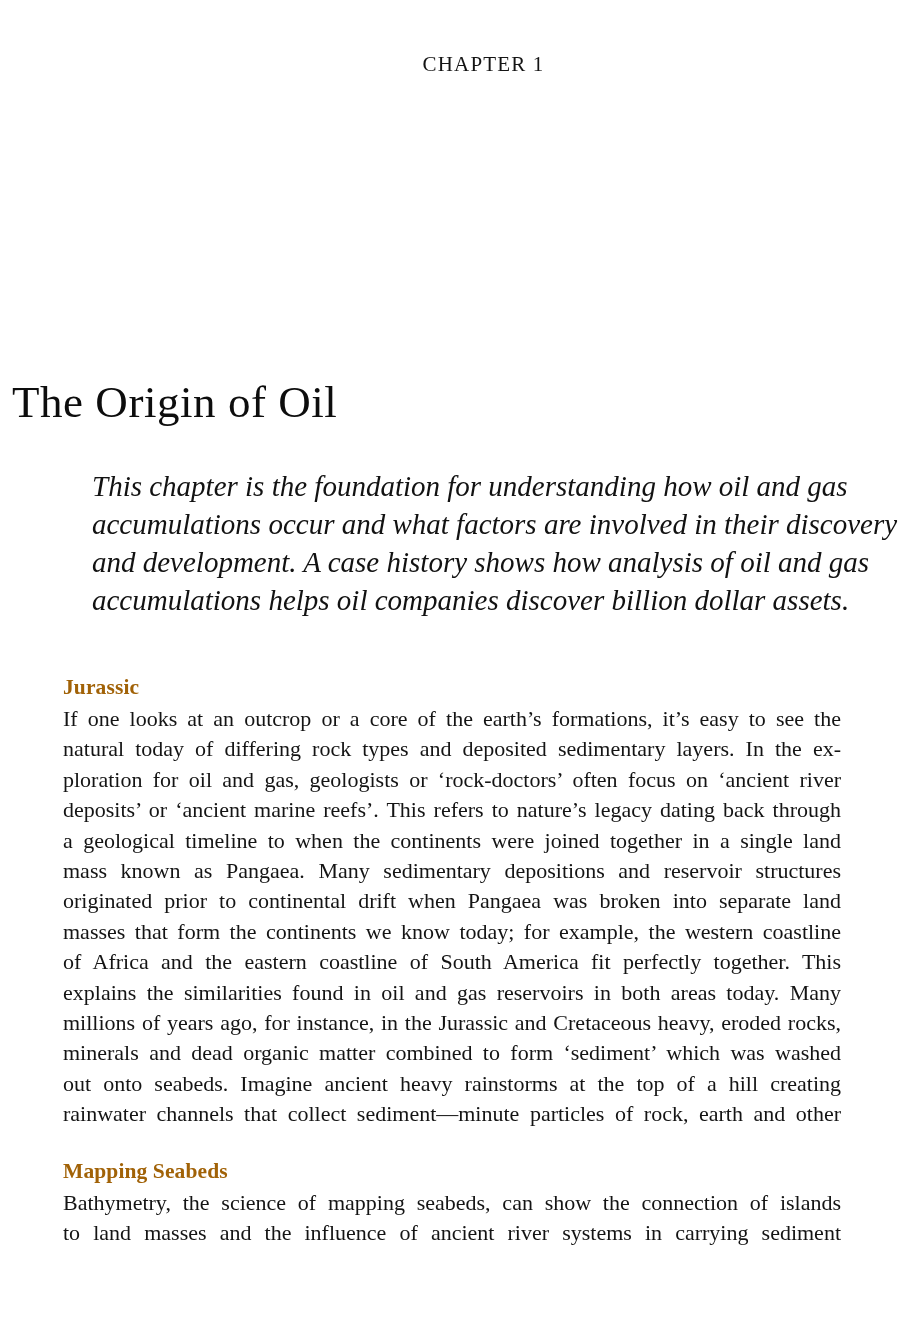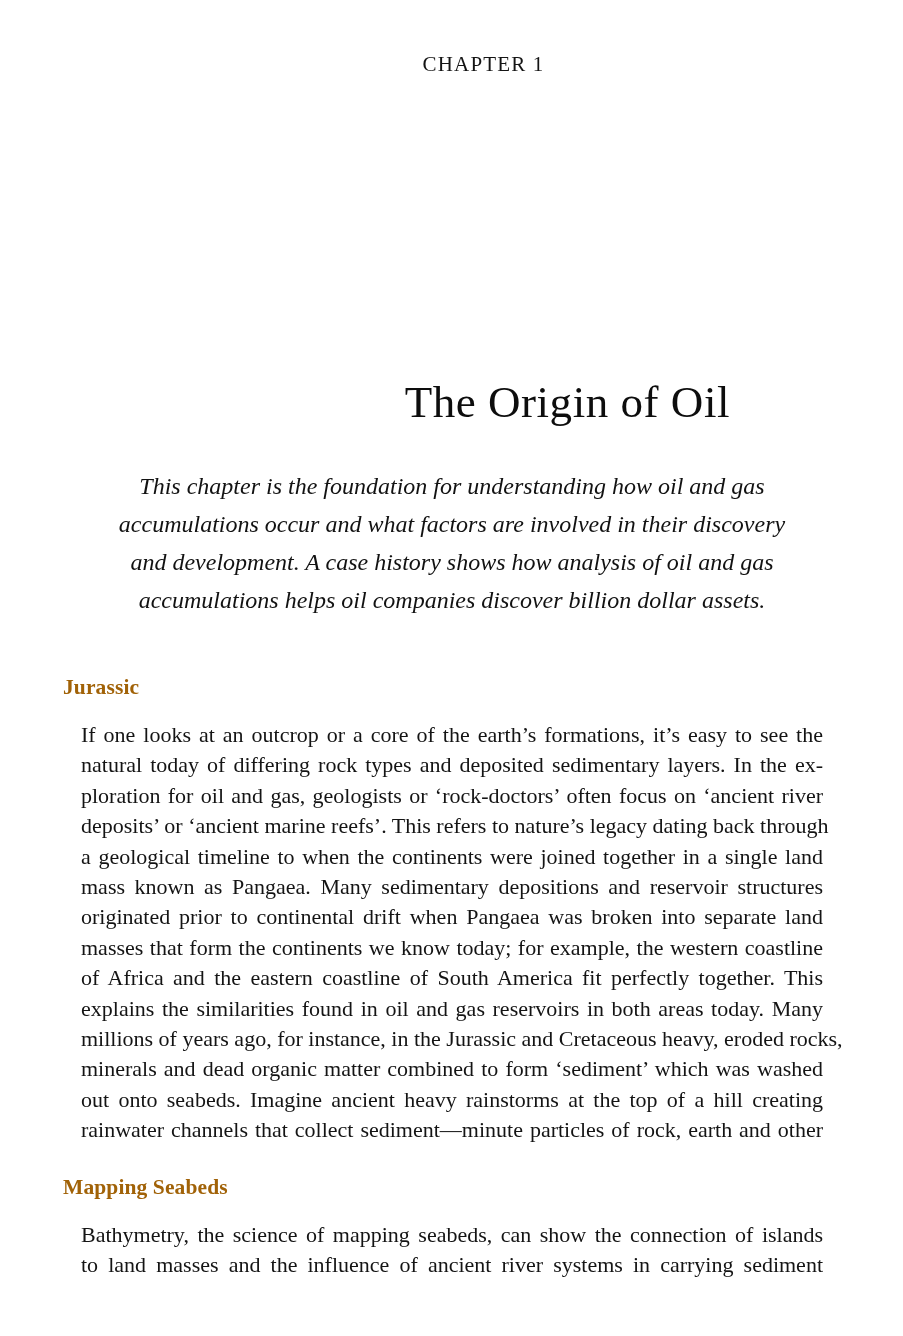--- a/index.html
+++ b/index.html
@@ -35,40 +35,40 @@
     letter-spacing: 0.055em;
     font-variant: normal;
     color: #141414;
     padding-left: 32px;
   }
 
   
   .chapter-title {
     position: absolute;
     top: 379px;
-    left: 2px;
+    left: 12px;
     width: 728px;
-    text-align: right;
+    text-align: left;
     font-size: 45px;
     font-weight: normal;
     letter-spacing: 0.012em;
     line-height: 1.06;
     color: #0d0d0d;
     margin: 0;
   }
 
   
   .epigraph {
     position: absolute;
     top: 467px;
     left: 92px;
     width: 720px;
     text-align: center;
     font-style: italic;
-    font-size: 24px;
+    font-size: 29px;
     line-height: 38px;
     color: #121212;
   }
   .epigraph .eline { display: block; white-space: nowrap; }
 
   
   .body-area {
     position: absolute;
     top: 672px;
     left: 63px;
@@ -78,21 +78,21 @@
   h2.section-head {
     font-size: 21.5px;
     font-weight: bold;
     margin: 0 0 2px 0;
     line-height: 30px;
     letter-spacing: 0.005em;
     color: #a16207;
   }
 
   p.body-par {
-    margin: 18px;
+    margin: 0;
     font-size: 22px;
     line-height: 30.4px;
     color: #141414;
     text-align: justify;
   }
   p.body-par .ln {
     display: block;
     white-space: nowrap;
     text-align: justify;
     text-align-last: justify;

